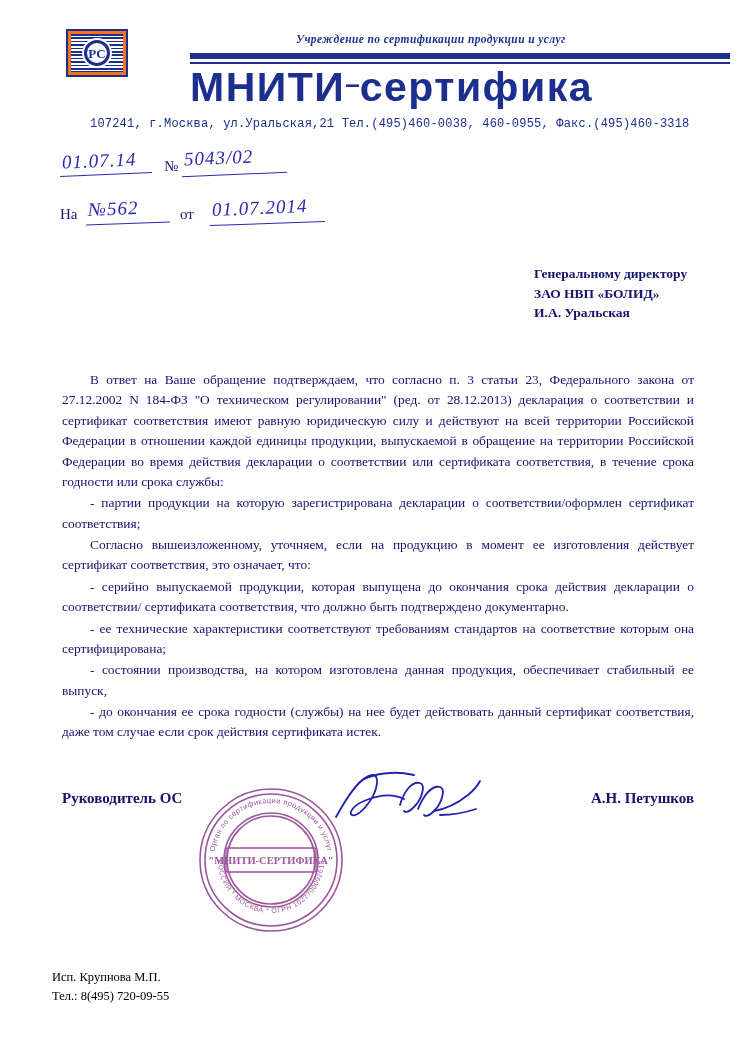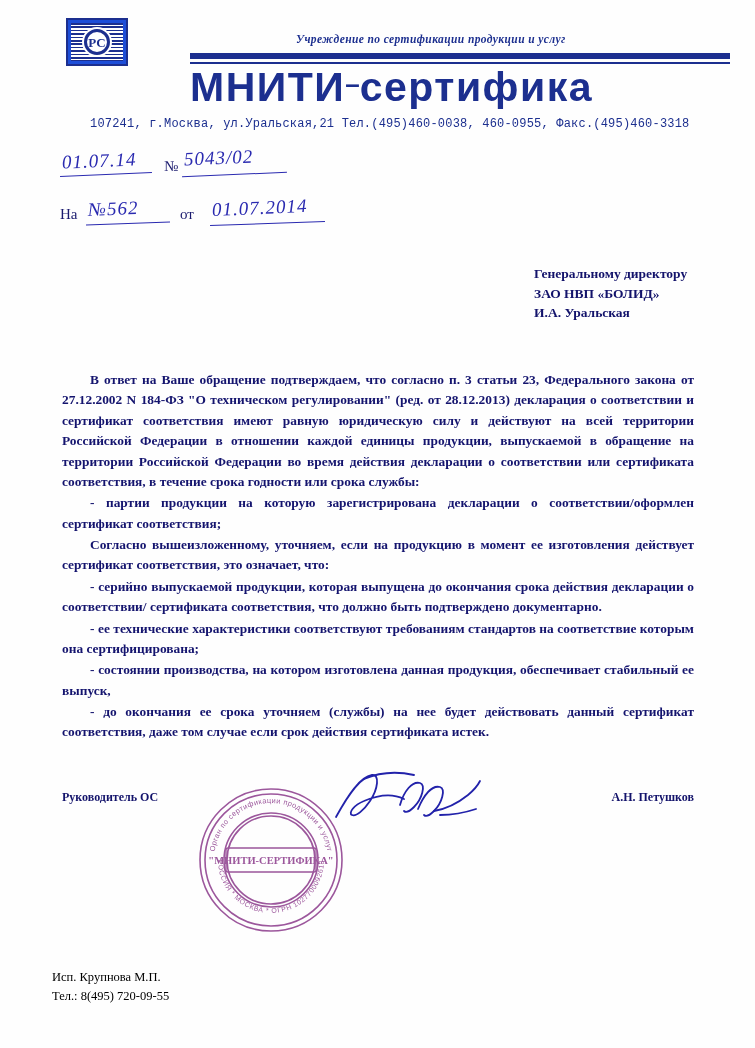--- a/index.html
+++ b/index.html
@@ -27,25 +27,25 @@
     position: absolute;
     left: 0;
     top: 0;
     width: 755px;
     height: 140px;
   }
 
   .logo {
     position: absolute;
     left: 66px;
-    top: 18px;
+    top: 29px;
     width: 62px;
     height: 48px;
     border: 2px solid #1c2f8f;
-    background: #1d4ed8;
+    background: #f97316;
     box-sizing: border-box;
     display: flex;
     align-items: center;
     justify-content: center;
   }
   .logo-inner {
     width: 52px;
     height: 38px;
     background: repeating-linear-gradient(
       to bottom,
@@ -188,38 +188,37 @@
   .body-text {
     position: absolute;
     left: 62px;
     top: 370px;
     width: 632px;
     font-family: "Liberation Serif", serif;
     font-size: 13.4px;
     line-height: 1.52;
     text-align: justify;
     color: #14146e;
-    font-weight: bold;
   }
   .body-text p {
     margin: 0 0 1px 0;
   }
   .body-text p.ind {
     text-indent: 28px;
   }
 
   
   .sig-row {
     position: absolute;
     left: 62px;
     top: 790px;
     width: 632px;
     height: 24px;
     font-family: "Liberation Serif", serif;
-    font-size: 12px;
+    font-size: 15px;
     font-weight: bold;
     color: #13136b;
   }
   .sig-left { position: absolute; left: 0; top: 0; }
   .sig-right { position: absolute; right: 0; top: 0; }
 
   
   .signature {
     position: absolute;
     left: 330px;
@@ -307,21 +306,21 @@
     <div>И.А. Уральская</div>
   </div>
 
   <div class="body-text">
     <p class="ind">В ответ на Ваше обращение подтверждаем, что согласно п. 3 статьи 23, Федерального закона от 27.12.2002 N 184-ФЗ "О техническом регулировании" (ред. от 28.12.2013) декларация о соответствии и сертификат соответствия имеют равную юридическую силу и действуют на всей территории Российской Федерации в отношении каждой единицы продукции, выпускаемой в обращение на территории Российской Федерации во время действия декларации о соответствии или сертификата соответствия, в течение срока годности или срока службы:</p>
     <p class="ind">- партии продукции на которую зарегистрирована декларации о соответствии/оформлен сертификат соответствия;</p>
     <p class="ind">Согласно вышеизложенному, уточняем, если на продукцию в момент ее изготовления действует сертификат соответствия, это означает, что:</p>
     <p class="ind">- серийно выпускаемой продукции, которая выпущена до окончания срока действия декларации о соответствии/ сертификата соответствия, что должно быть подтверждено документарно.</p>
     <p class="ind">- ее технические характеристики соответствуют требованиям стандартов на соответствие которым она сертифицирована;</p>
     <p class="ind">- состоянии производства, на котором изготовлена данная продукция, обеспечивает стабильный ее выпуск,</p>
-    <p class="ind">- до окончания ее срока уточняем (службы) на нее будет действовать данный сертификат соответствия, даже  том случае если срок действия сертификата истек.</p>
+    <p class="ind">- до окончания ее срока годности (службы) на нее будет действовать данный сертификат соответствия, даже  том случае если срок действия сертификата истек.</p>
   </div>
 
   <div class="sig-row">
     <span class="sig-left">Руководитель ОС</span>
     <span class="sig-right">А.Н. Петушков</span>
   </div>
 
   <svg class="signature" viewBox="0 0 160 70">
     <g fill="none" stroke="#2222aa" stroke-width="1.8" stroke-linecap="round">
       <path d="M6,52 C18,30 30,12 42,10 C50,9 48,24 40,36 C34,45 26,52 22,50 C18,48 24,40 34,36 C48,30 62,28 74,34"></path>

